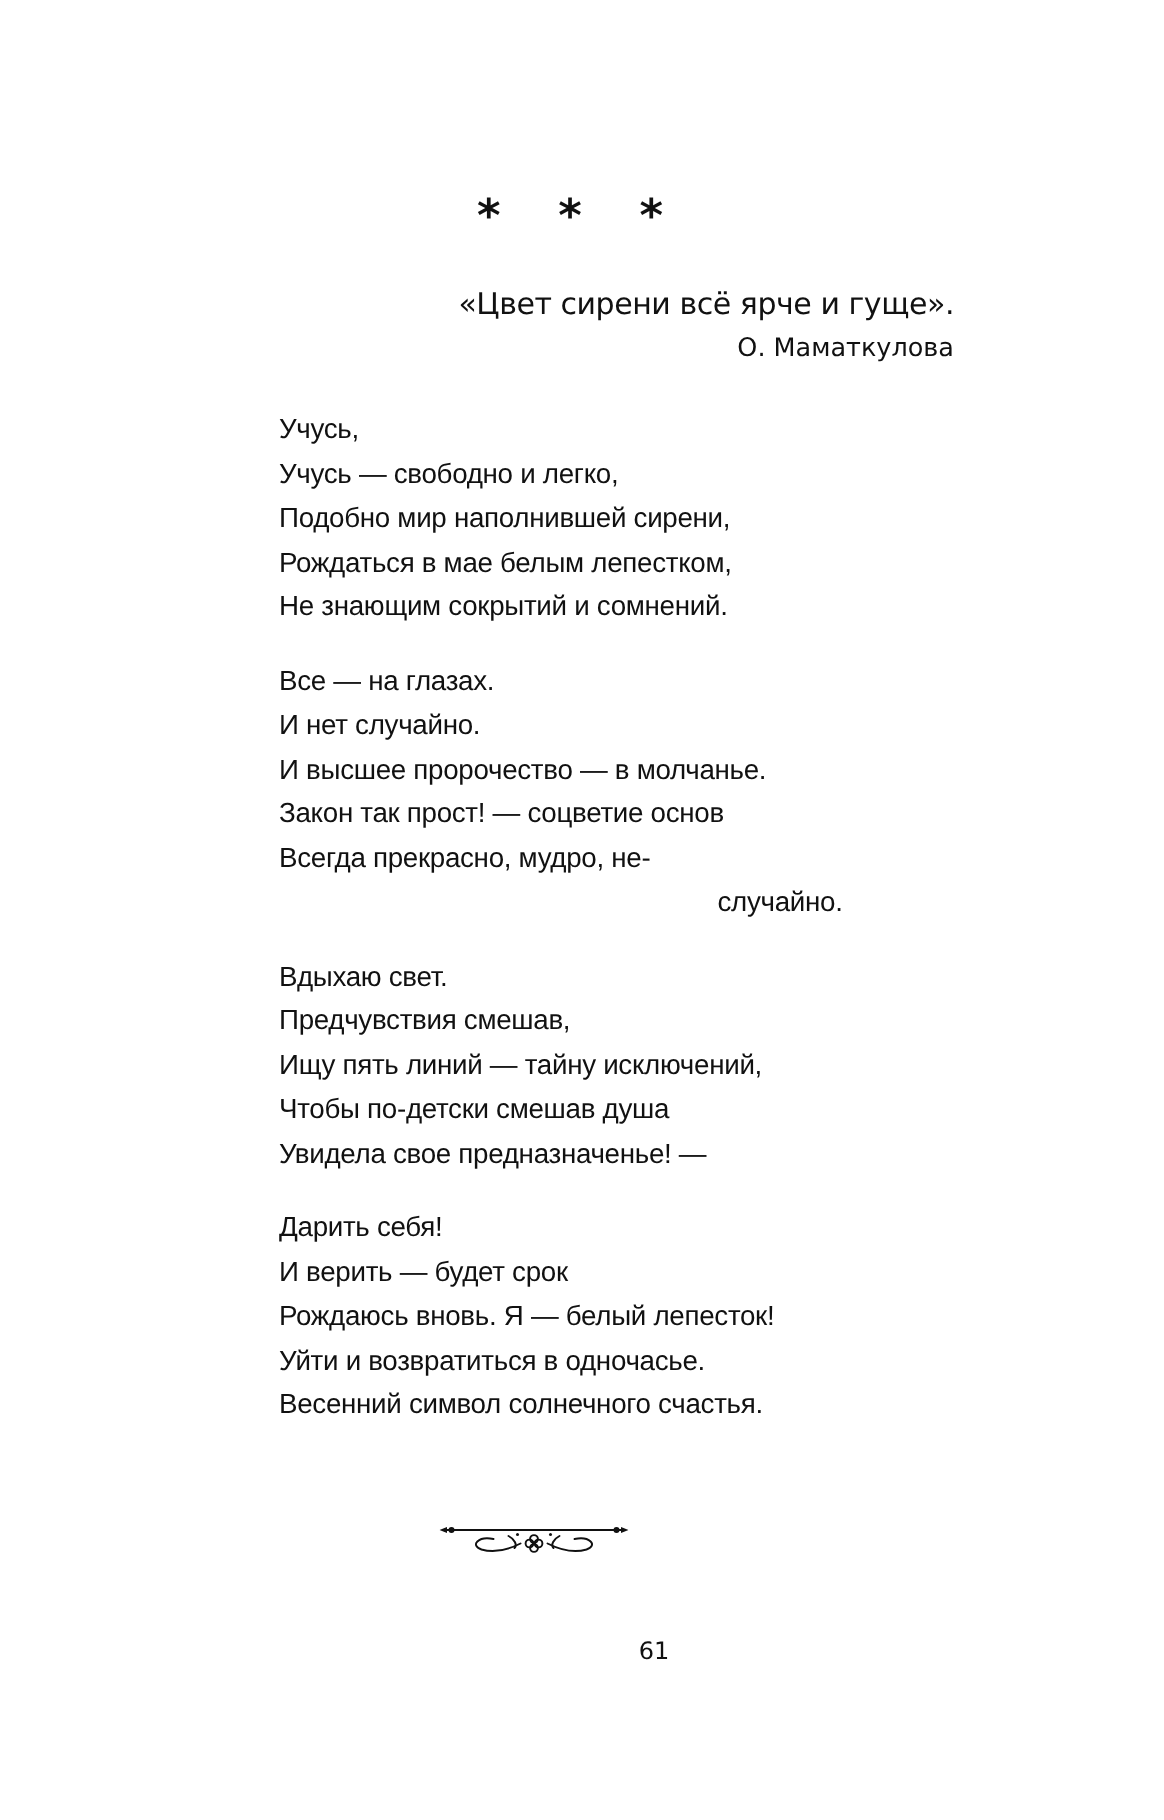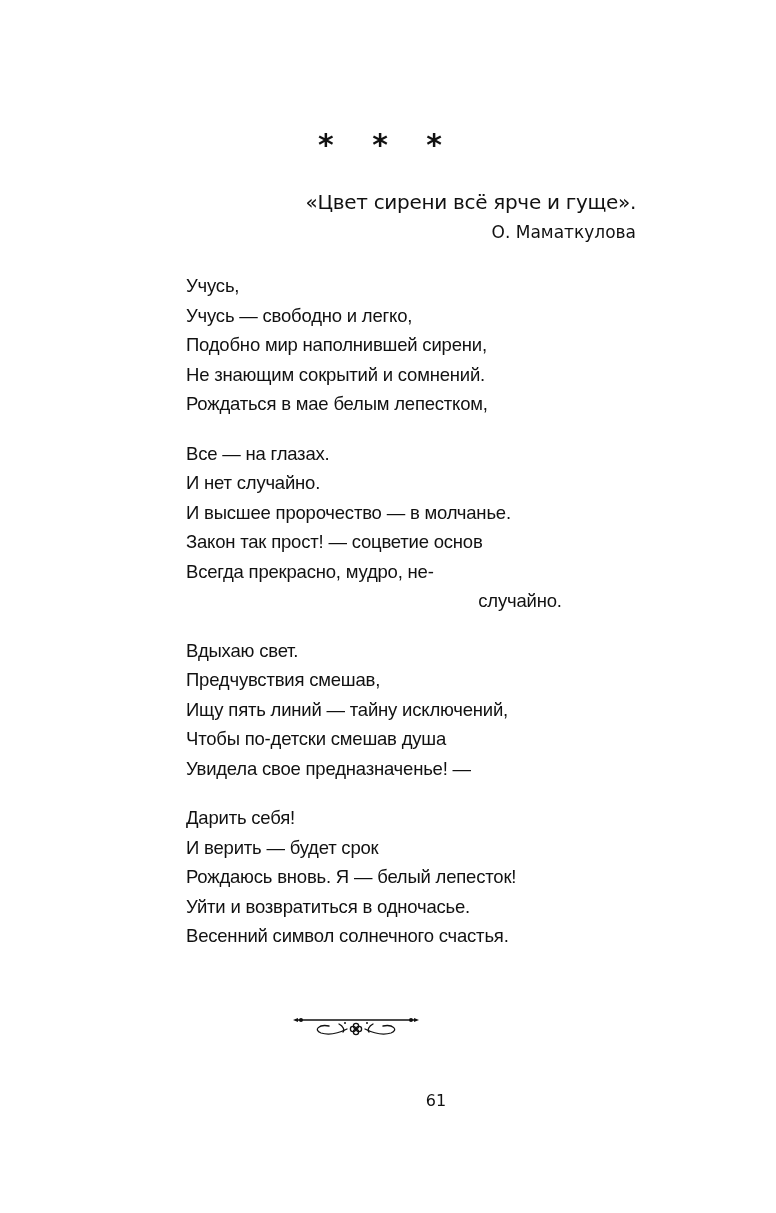--- a/index.html
+++ b/index.html
@@ -41,22 +41,22 @@
 <div class="epigraph">
   <div class="quote">«Цвет сирени всё ярче и гуще».</div>
   <div class="author">О. Маматкулова</div>
 </div>
 
 <div class="poem">
   <div class="stanza">
     <div class="line">Учусь,</div>
     <div class="line">Учусь — свободно и легко,</div>
     <div class="line">Подобно мир наполнившей сирени,</div>
+    <div class="line">Рождаться в мае белым лепестком,</div>
     <div class="line">Не знающим сокрытий и сомнений.</div>
-    <div class="line">Рождаться в мае белым лепестком,</div>
   </div>
   <div class="stanza">
     <div class="line">Все — на глазах.</div>
     <div class="line">И нет случайно.</div>
     <div class="line">И высшее пророчество — в молчанье.</div>
     <div class="line">Закон так прост! — соцветие основ</div>
     <div class="line">Всегда прекрасно, мудро, не-</div>
     <div class="line indent">случайно.</div>
   </div>
   <div class="stanza">

